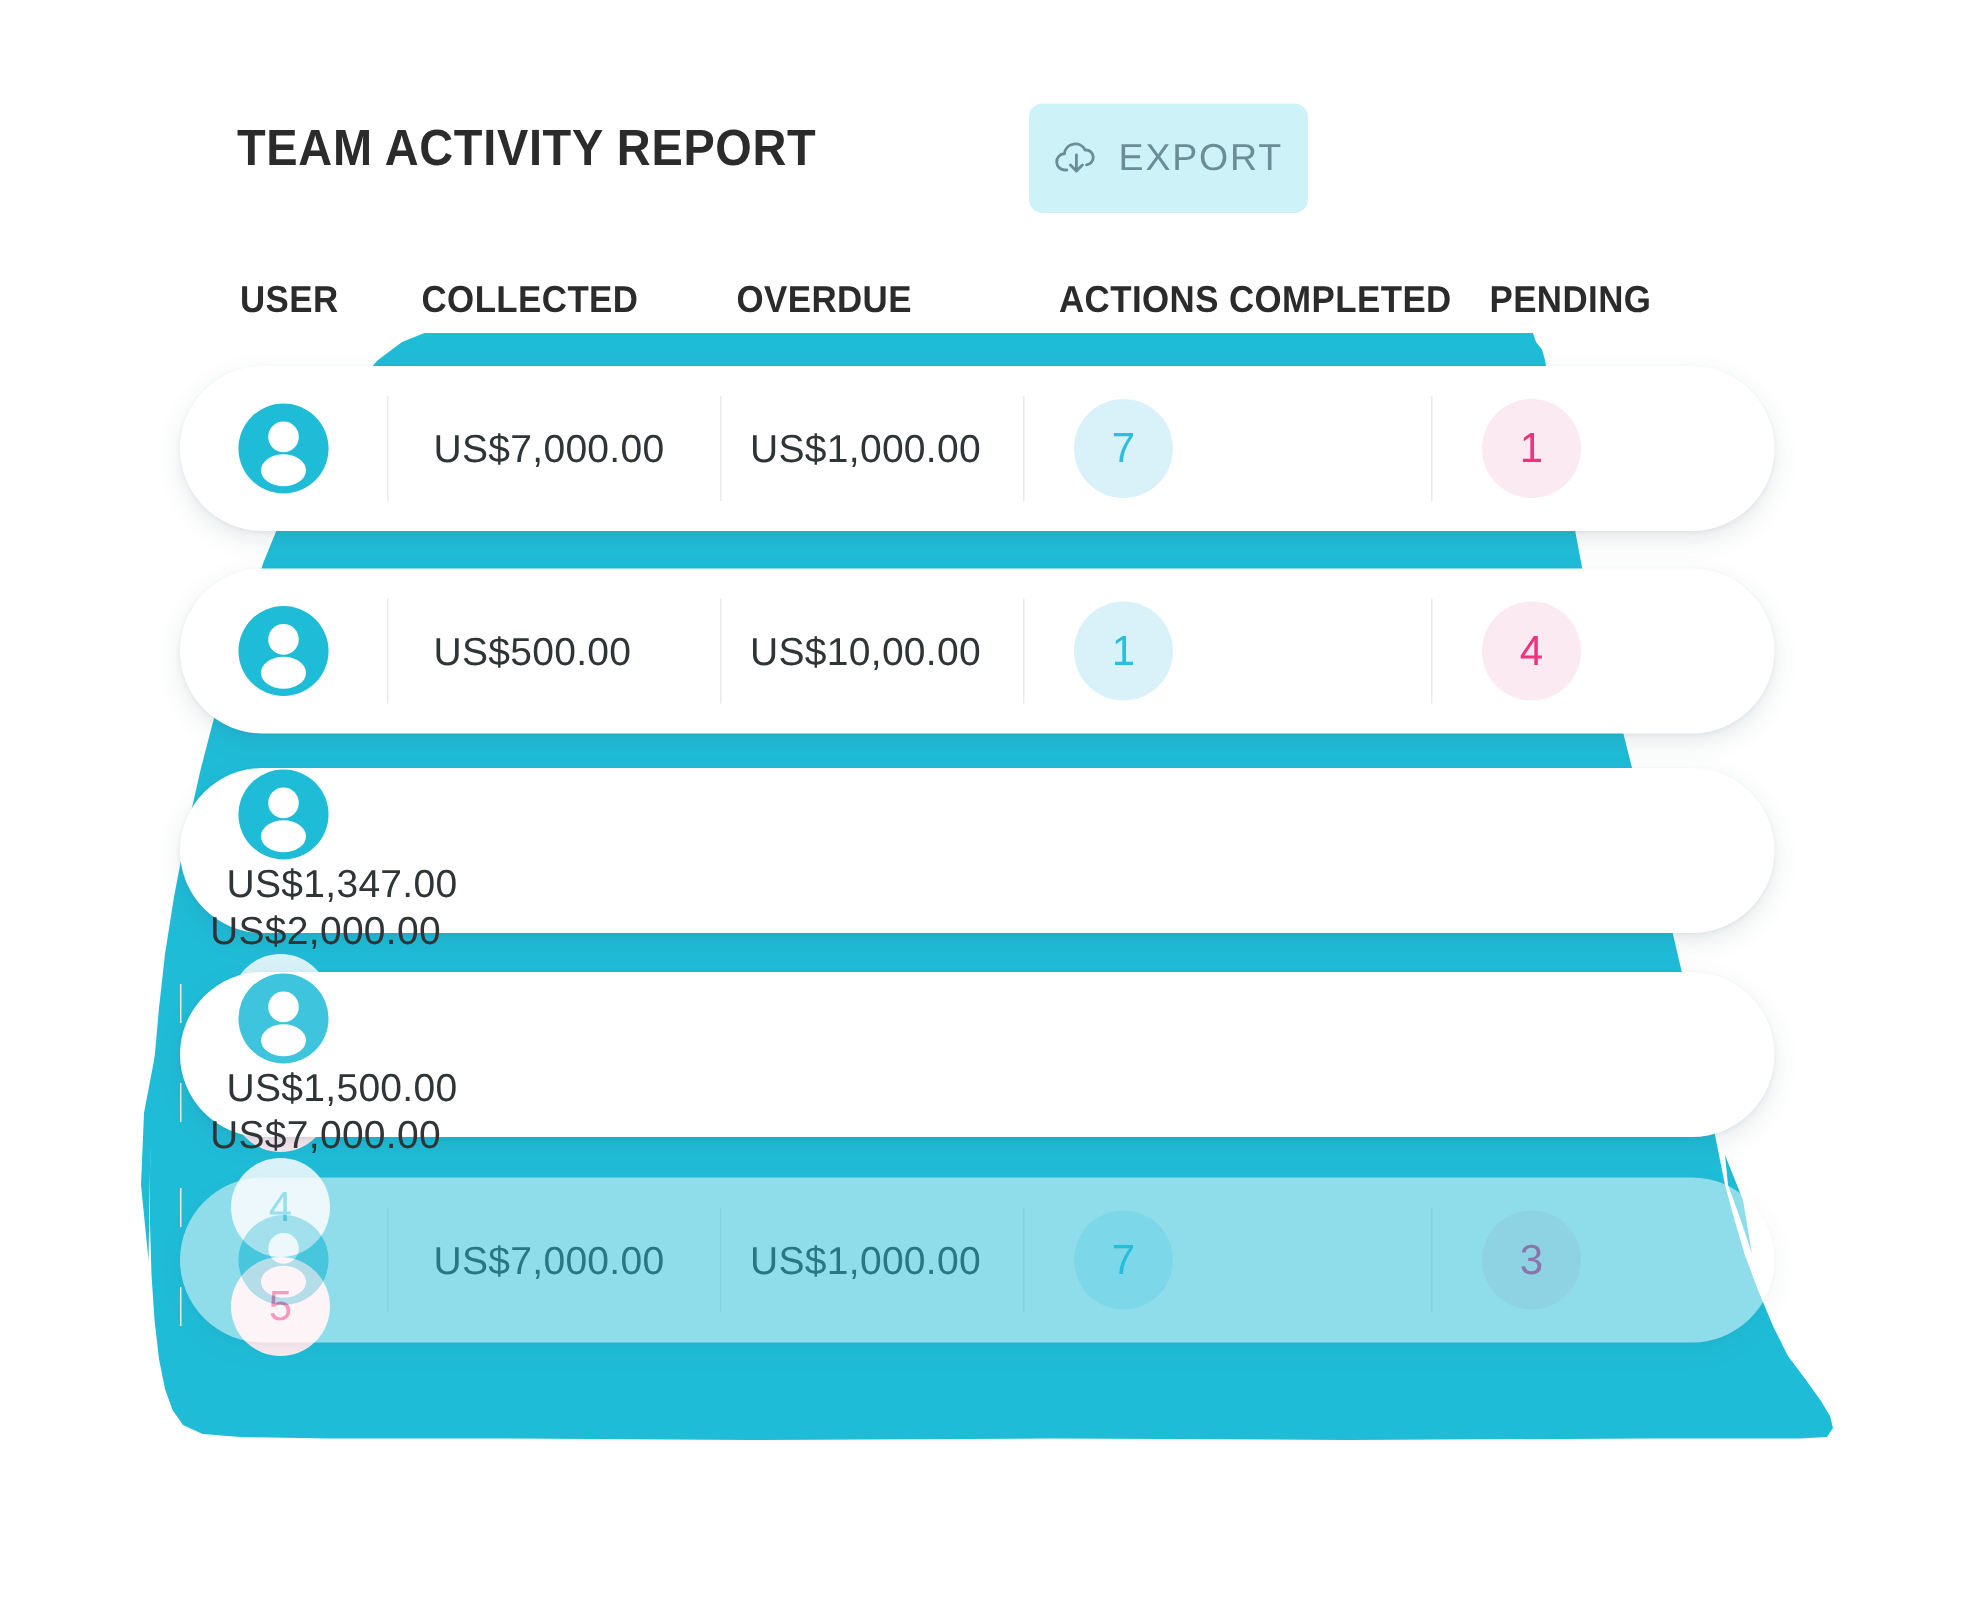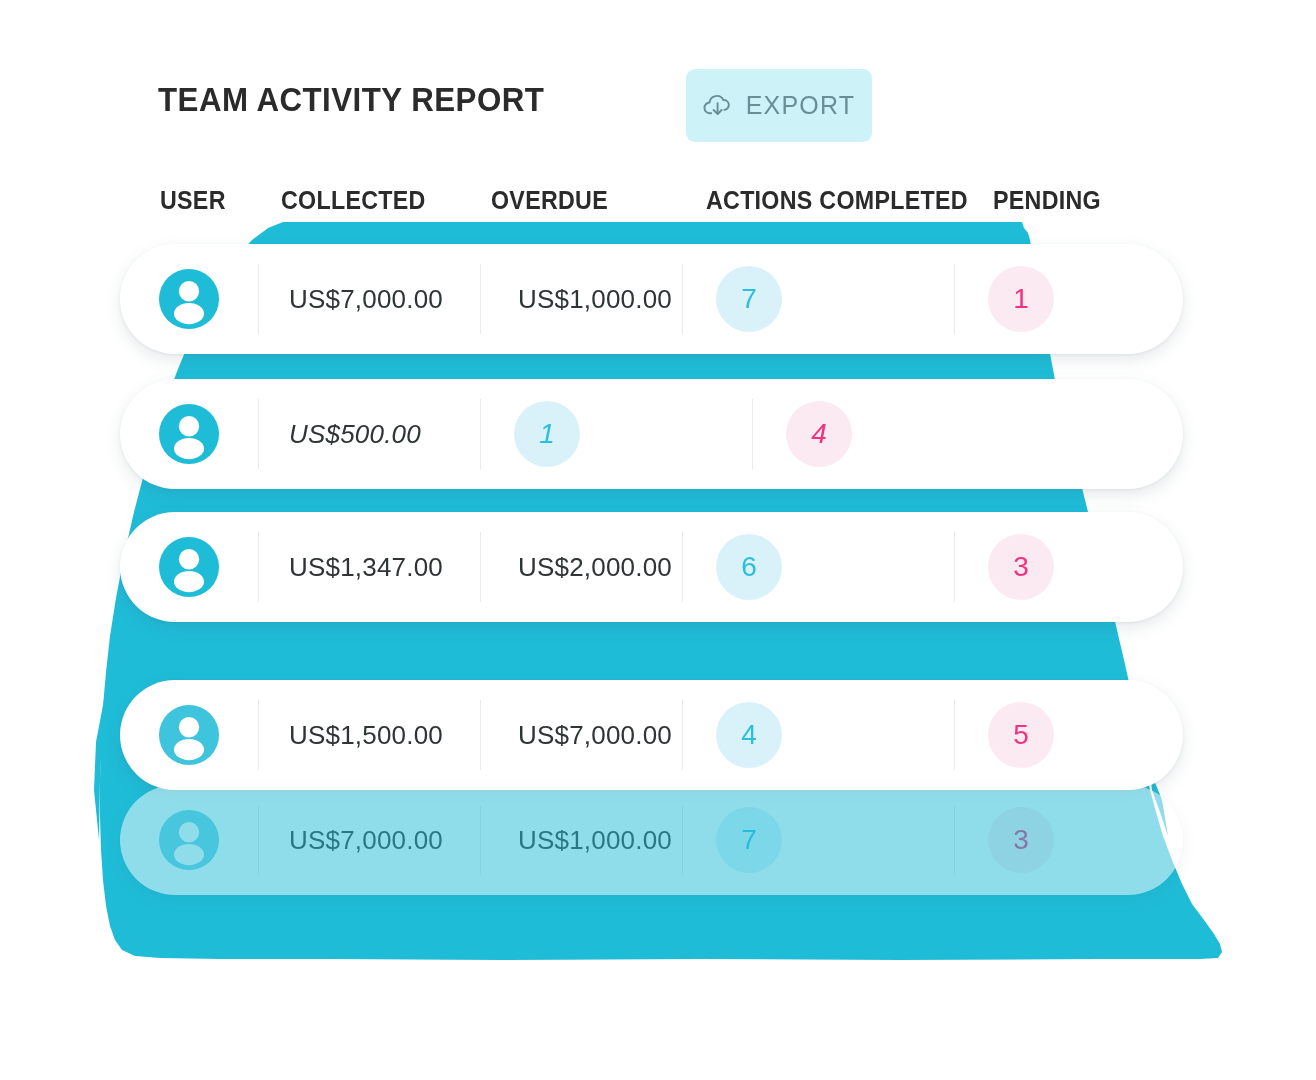--- a/index.html
+++ b/index.html
@@ -63,33 +63,33 @@
   .row {
     position: absolute;
     left: 120px; width: 1063px; height: 110px;
     background: #ffffff;
     border-radius: 56px;
     box-shadow: 0 6px 16px rgba(60,90,100,0.13), 0 1px 3px rgba(60,90,100,0.08);
     display: flex; align-items: stretch;
   }
   .row.faded { opacity: 0.50; }
   .row-1 { top: 244px; }
-  .row-2 { top: 379px; font-style: italic; }
-  .row-3 { top: 512px; }
-  .row-4 { top: 680px; }
+  .row-2 { top: 379px; }
+  .row-3 { top: 512px; flex-direction: column; }
+  .row-4 { top: 648px; flex-direction: column; }
   .row-5 { top: 785px; }
 
   .cell { position: relative; display: flex; align-items: center; }
   .cell + .cell::before {
     content: ""; position: absolute; left: 0; top: 20px; bottom: 20px;
     width: 1px; background: #e9eaea;
   }
   .c-user      { width: 138px; justify-content: center; }
   .c-collected { width: 222px; padding-left: 31px; }
-  .c-overdue   { width: 202px; padding-left: 38px; }
+  .c-overdue   { width: 202px; padding-left: 20px; }
   .c-actions   { width: 272px; padding-left: 34px; }
   .c-pending   { width: 229px; padding-left: 34px; }
 
   .money {
     font-size: 26px; color: #2f3436;
     font-family: "Liberation Sans Narrow", "Liberation Sans", sans-serif;
     letter-spacing: 0.2px; white-space: nowrap;
   }
 
   .badge {
@@ -179,20 +179,23 @@
       <div class="cell c-user">
         <svg class="avatar" viewBox="0 0 64 64" aria-hidden="true">
           <circle cx="32" cy="32" r="31" fill="#1fbcd8"></circle>
           <circle cx="32" cy="24" r="10.5" fill="#ffffff"></circle>
           <ellipse cx="32" cy="47" rx="15.5" ry="11" fill="#ffffff"></ellipse>
         </svg>
       </div>
       <div class="cell c-collected">
         <span class="money">US$500.00</span>
       </div>
+      <div class="cell c-overdue">
+        <span class="money">US$10,00.00</span>
+      </div>
       <div class="cell c-actions">
         <span class="badge badge-actions">1</span>
       </div>
       <div class="cell c-pending">
         <span class="badge badge-pending">4</span>
       </div>
     </div>
 
     <div class="row row-3">
       <div class="cell c-user">

